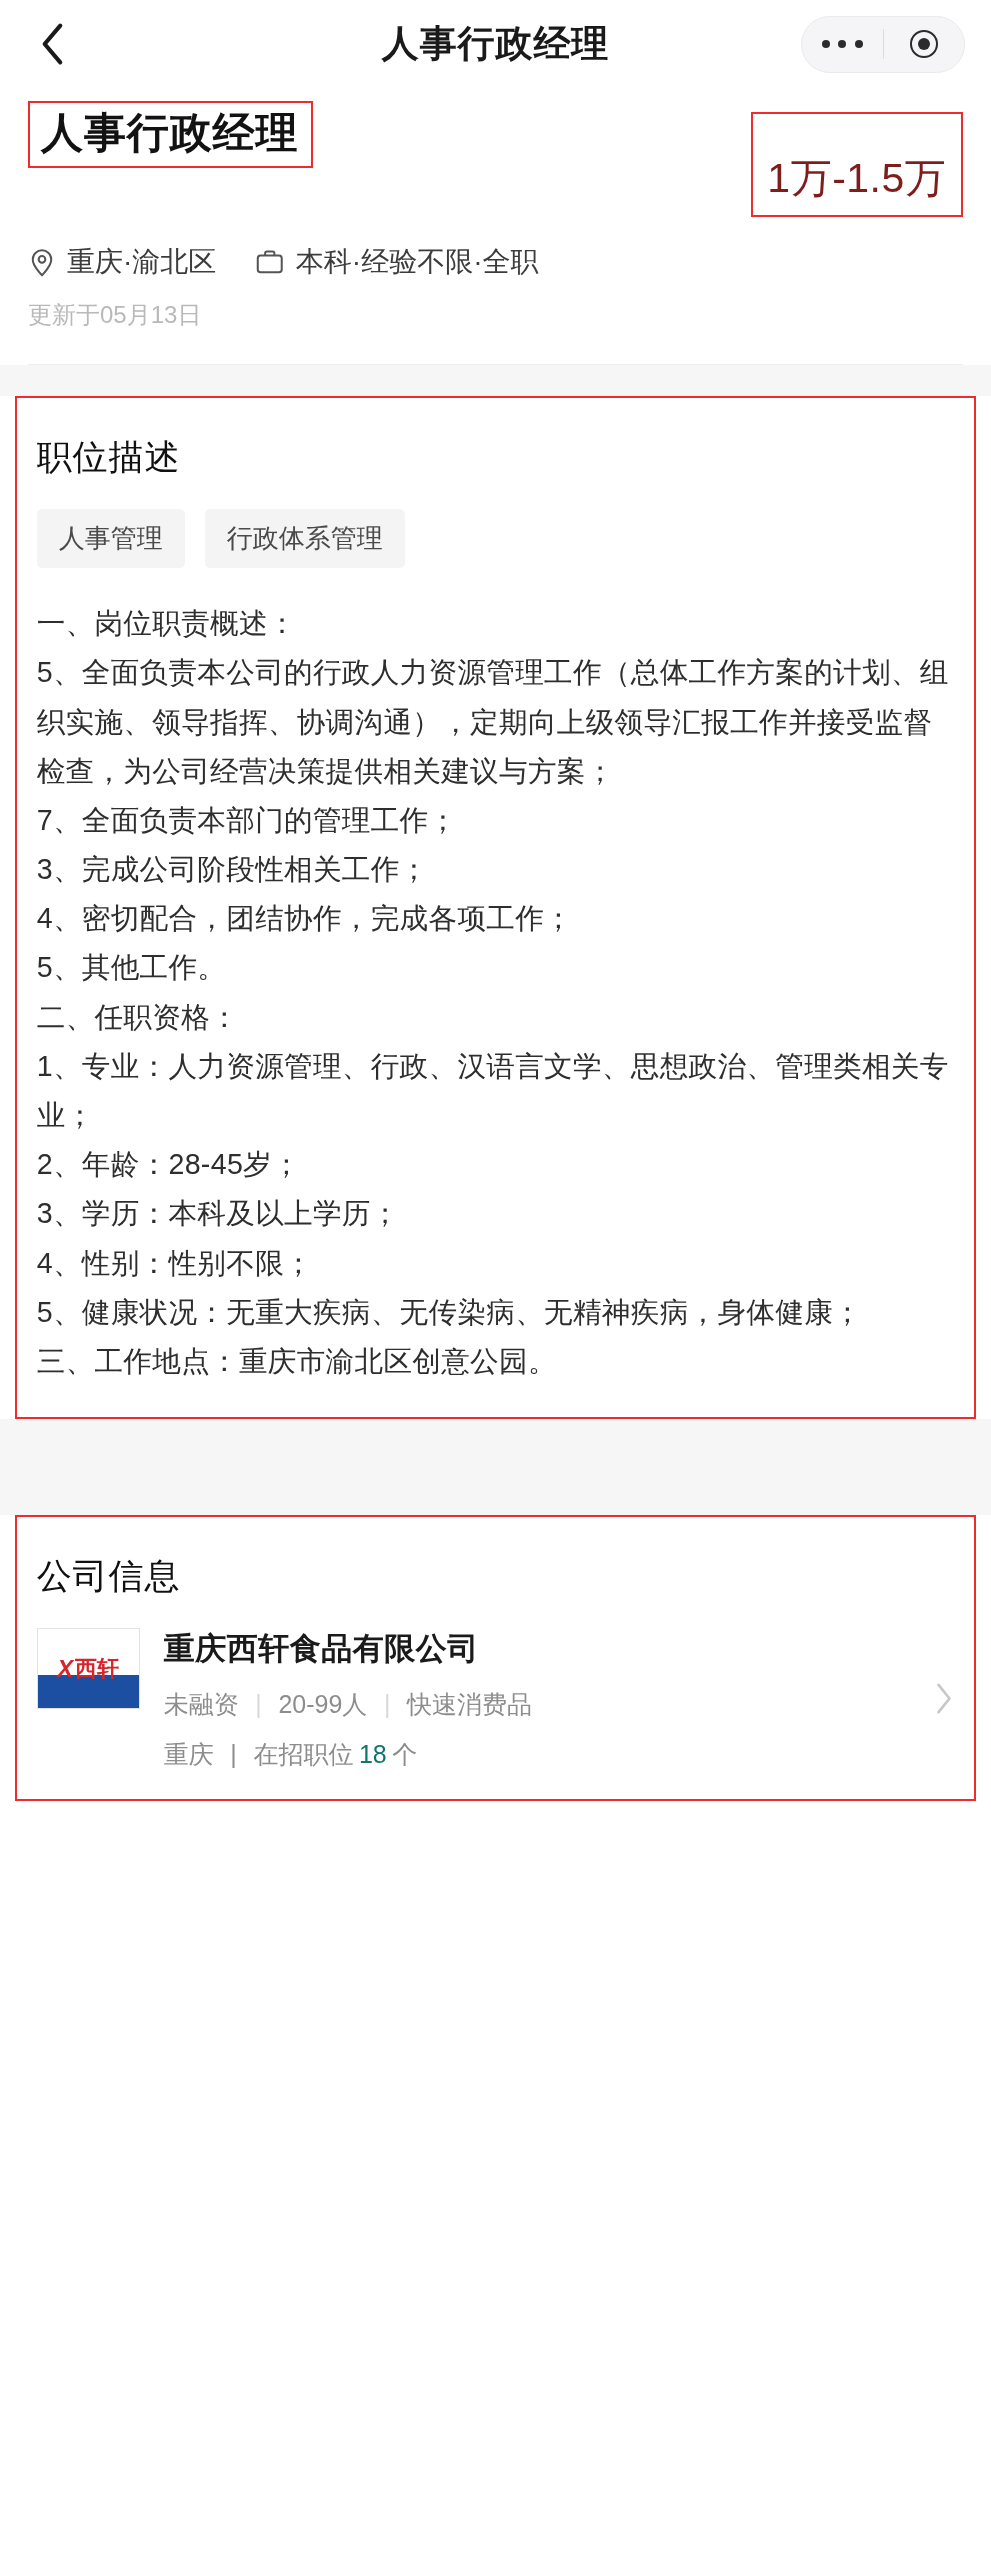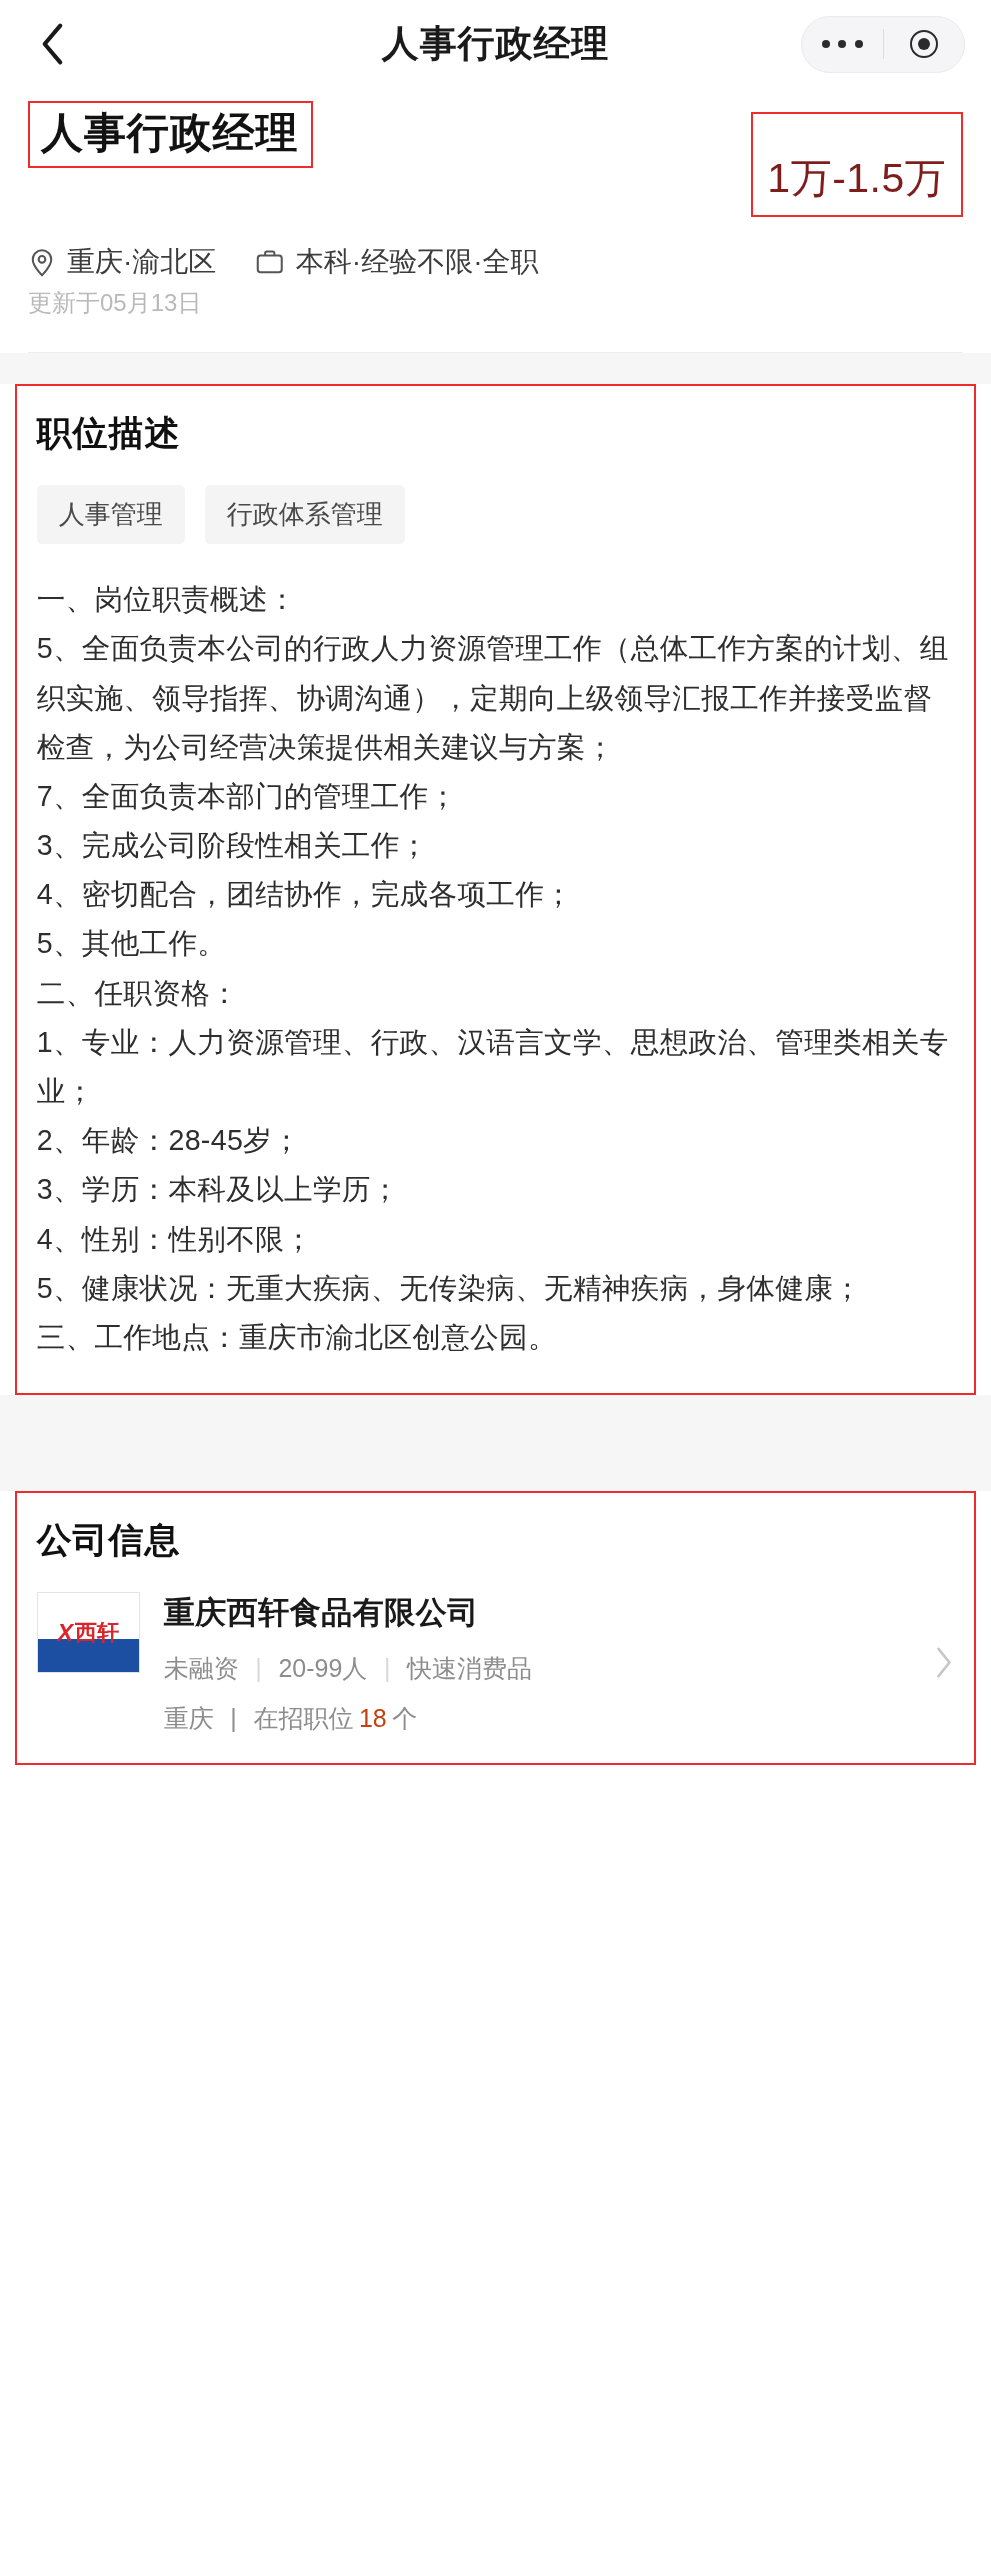--- a/index.html
+++ b/index.html
@@ -89,39 +89,40 @@
   }
   .meta-row {
     display: flex; align-items: center;
     margin-top: 26px;
     font-size: 28px; color: #3c3c3c;
   }
   .meta-item { display: flex; align-items: center; }
   .meta-item + .meta-item { margin-left: 39px; }
   .meta-ic { margin-right: 11px; display: flex; align-items: center; }
   .update-line {
-    margin-top: 6px;
+    margin-top: 18px;
     font-size: 24px; color: #b9b9b9;
   }
   .thin-sep {
     margin: 33px 28px 0 28px;
     height: 0.9px; background: #ededed;
   }
   .gap-band { height: 31px; background: #f6f6f6; margin-top: 0; }
 
   
   .desc-section {
     margin: 0 14.7px;
     border: 2.8px solid #ef2c2c;
     background: #ffffff;
     padding: 24px 20px 31px 20px;
   }
   .section-title {
-    font-size: 35px; font-weight: 700; color: #111;
+    font-size: 35px; font-weight: 400; color: #111;
     letter-spacing: 0.9px;
+    margin-top: 12px;
   }
   .tag-row { display: flex; gap: 20px; margin-top: 28px; }
   .tag {
     background: #f4f4f4;
     color: #4a4a4a;
     font-size: 26px;
     padding: 12px 22px;
     border-radius: 5.5px;
   }
   .desc-body {
@@ -178,21 +179,21 @@
     font-size: 25px; color: #8d8d8d;
     display: flex; align-items: center;
   }
   .company-sub .sep { margin: 0 16.6px; color: #d9d9d9; }
   .company-loc {
     margin-top: 16.6px;
     font-size: 25px; color: #8d8d8d;
     display: flex; align-items: center;
   }
   .company-loc .sep2 { margin: 0 16.6px; }
-  .cnt { color: #c2410c; margin: 0 5.5px; }
+  .cnt { color: #0f766e; margin: 0 5.5px; }
   .chev {
     margin-left: 11px; align-self: center; flex: 0 0 auto;
     color: #c8c8c8;
   }
 </style>
 </head>
 <body>
 
 <div class="navbar">
   <div class="nav-back">

